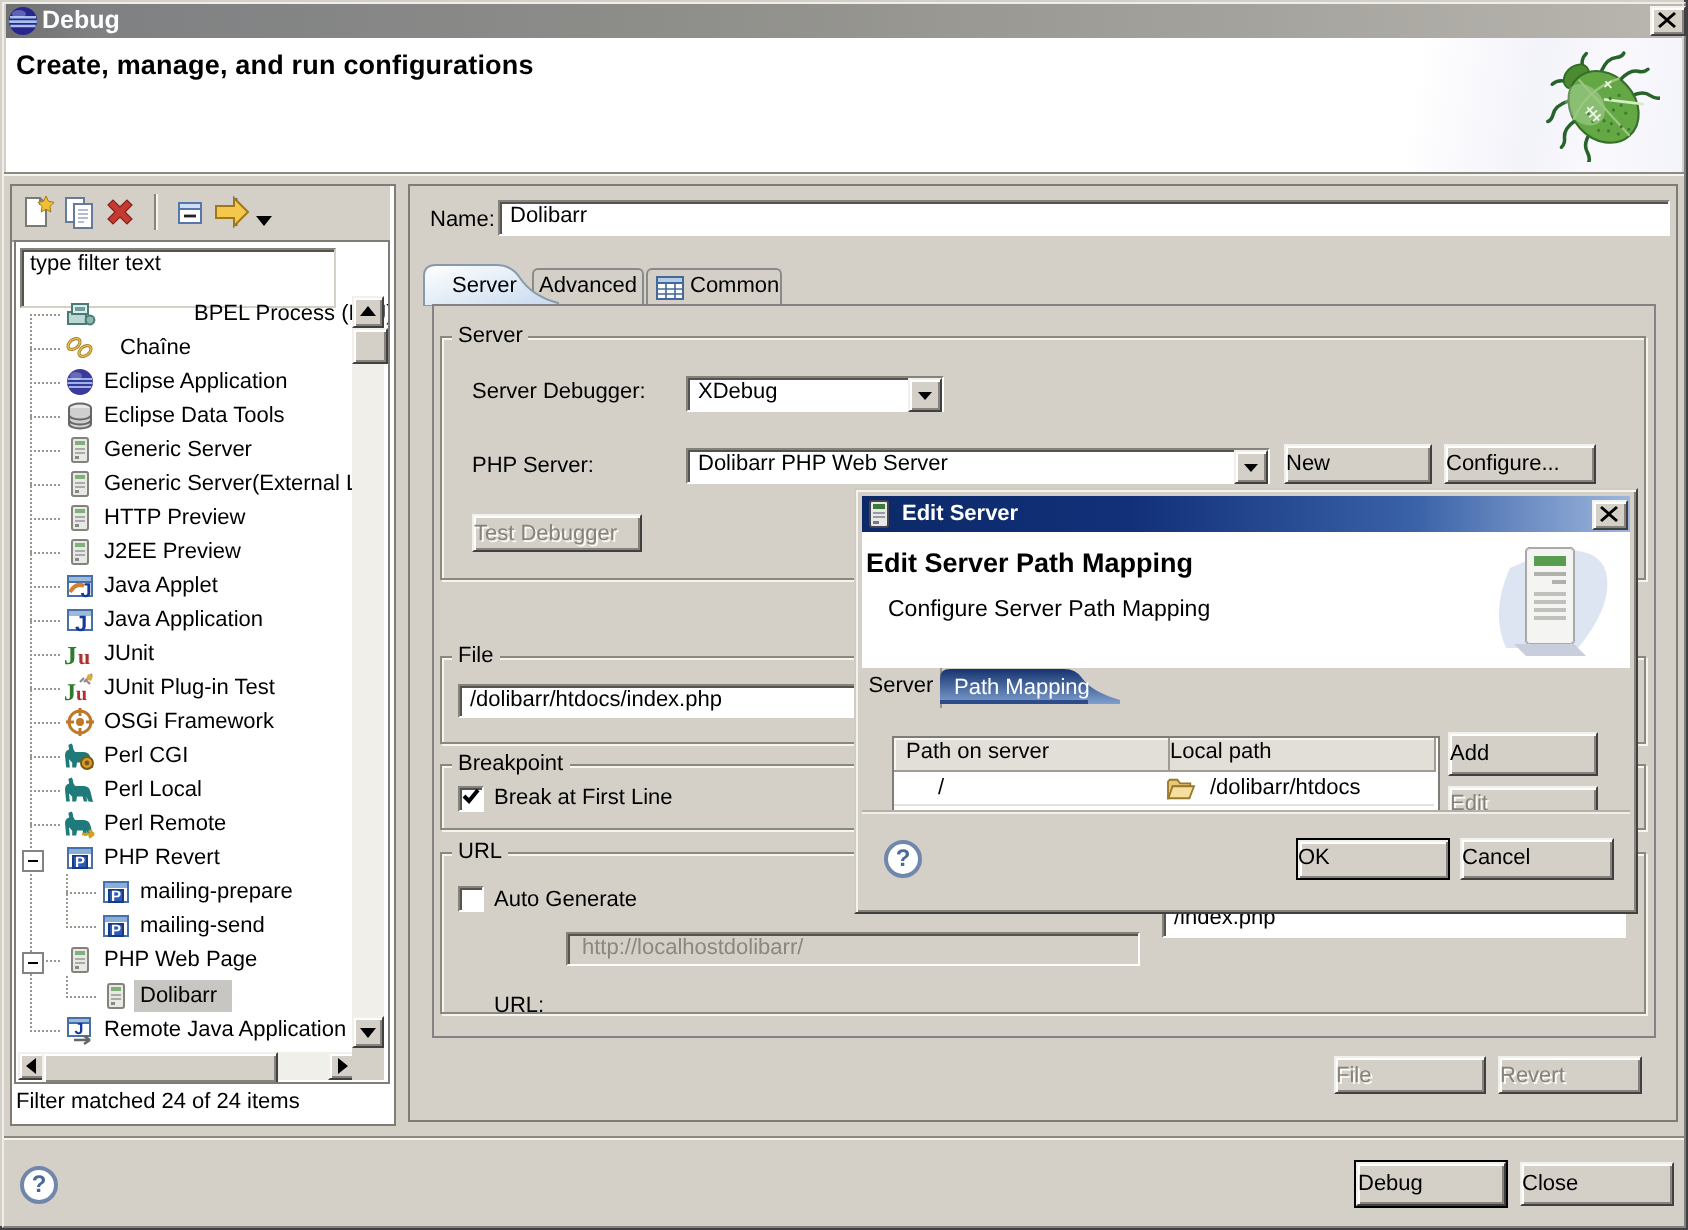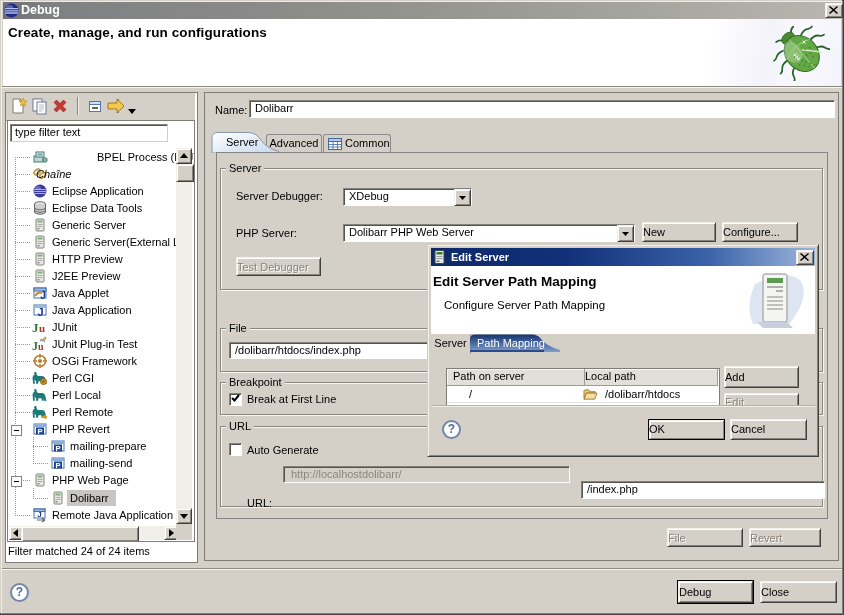--- a/index.html
+++ b/index.html
@@ -26,21 +26,21 @@
 .dis{color:#86837b;text-shadow:1px 1px 0 #fbfaf6;}
 .field{background:#fff;border:1px solid #84827a;border-right-color:#fff;border-bottom-color:#fff;box-shadow:inset 1px 1px 0 #55534e;}
 .group{border:1px solid #8b887f;box-shadow:1px 1px 0 #f6f4ef,inset 1px 1px 0 #f6f4ef;}
 .glabel{position:absolute;top:-7px;background:#d4d0c8;padding:0 3px;line-height:13px;}
 .lbl{position:absolute;}
 
 .leftpanel{left:5px;top:92px;width:191px;height:469px;border:1px solid #7f7c76;background:#fff;}
 .ltoolbar{left:0;top:0;width:189px;height:27px;background:#d4d0c8;border-bottom:1px solid #9a968e;}
 .tsep{left:71px;top:4px;width:1px;height:18px;background:#88847c;box-shadow:1px 0 0 #f6f4ef;}
 .treebox{left:1px;top:27px;width:186px;height:420px;border:1px solid #7f7c76;background:#fff;overflow:hidden;}
-.filterinput{left:2px;top:3px;width:152px;height:15px;background:#fff;border:1px solid #84827a;border-right-color:#d4d0c8;border-bottom-color:#d4d0c8;box-shadow:inset 1px 1px 0 #55534e;padding:1px 0 0 4px;}
+.filterinput{left:2px;top:3px;width:152px;height:15px;background:#fff;border:1px solid #84827a;border-right-color:#d4d0c8;border-bottom-color:#d4d0c8;box-shadow:inset 1px 1px 0 #55534e;padding:1px 0 12px 4px;}
 .flabel{left:2px;top:452px;font-size:11px;}
 .trow{position:absolute;height:16px;line-height:16px;white-space:nowrap;}
 .trow svg{position:absolute;top:0px;}
 .tico{position:absolute;width:16px;height:16px;}
 .dotv{position:absolute;width:1px;background-image:linear-gradient(#9a978f 1px,transparent 1px);background-size:1px 2px;}
 .doth{position:absolute;height:1px;background-image:linear-gradient(90deg,#9a978f 1px,transparent 1px);background-size:2px 1px;}
 .expander{position:absolute;width:9px;height:9px;background:#fff;border:1px solid #848284;}
 .expander:after{content:"";position:absolute;left:2px;top:4px;width:5px;height:1px;background:#000;}
 
 .sbtn{position:absolute;background:#d4d0c8;border:1px solid #404040;border-top-color:#f2f0eb;border-left-color:#f2f0eb;box-shadow:inset 1px 1px 0 #fff,inset -1px -1px 0 #87837c;}
@@ -301,21 +301,21 @@
     <div class="trow" style="left:0;top:28px;">
         <svg class="tico" style="left:24px;">
           <use href="#i-bpel"></use>
         </svg>
         <span style="position:absolute;left:44px;margin-left:45px;">BPEL Process (B2J)</span>
       </div>
     <div class="trow" style="left:0;top:45px;">
         <svg class="tico" style="left:24px;">
           <use href="#i-chain"></use>
         </svg>
-        <span style="position:absolute;left:28px;font-style:italic;">Chaîne</span>
+        <span style="position:absolute;left:52px;">Chaîne</span>
       </div>
     <div class="trow" style="left:0;top:62px;">
         <svg class="tico" style="left:24px;">
           <use href="#i-sphere"></use>
         </svg>
         <span style="position:absolute;left:44px;">Eclipse Application</span>
       </div>
     <div class="trow" style="left:0;top:79px;">
         <svg class="tico" style="left:24px;">
           <use href="#i-db"></use>
@@ -510,21 +510,21 @@
           </svg>
         </div>
       <div class="lbl" style="left:26px;top:10px;">Break at First Line</div>
     </div>
     <div class="abs group" style="left:3px;top:273px;width:601px;height:79px;">
       <div class="glabel" style="left:5px;">URL</div>
       <div class="cb" style="left:8px;top:16px;"></div>
       <div class="lbl" style="left:26px;top:17px;">Auto Generate</div>
       <div class="lbl" style="left:26px;top:44px;margin-top:26px;">URL:</div>
       <div class="abs disfield" style="left:62px;top:39px;width:278px;height:14px;padding:1px 0 0 7px;">http://localhostdolibarr/</div>
-      <div class="abs field" style="left:360px;top:54px;width:221px;height:15px;padding:1px 16px 0 5px;">/index.php</div>
+      <div class="abs field" style="left:360px;top:24px;width:221px;height:15px;padding:1px 4px 0 5px;">/index.php</div>
     </div>
   </div>
   <div class="abs btn dis" style="left:462px;top:435px;width:74px;height:17px;"><span>File</span></div>
   <div class="abs btn dis" style="left:544px;top:435px;width:70px;height:17px;"><span>Revert</span></div>
 </div>
 
 <div class="abs dlg">
   <div class="abs dtitle">
     <div class="abs" style="left:3px;top:2px;"><svg width="12" height="14" viewBox="0 0 12 14">
           <rect x="1" y="0.5" width="9" height="13" rx="1" fill="#e8e8e4" stroke="#445"></rect>

